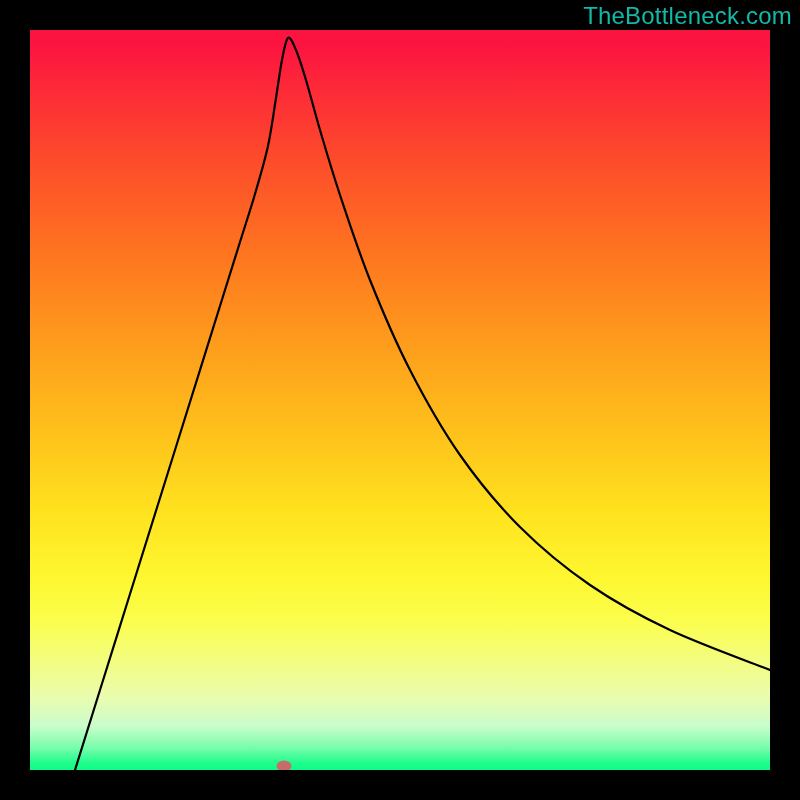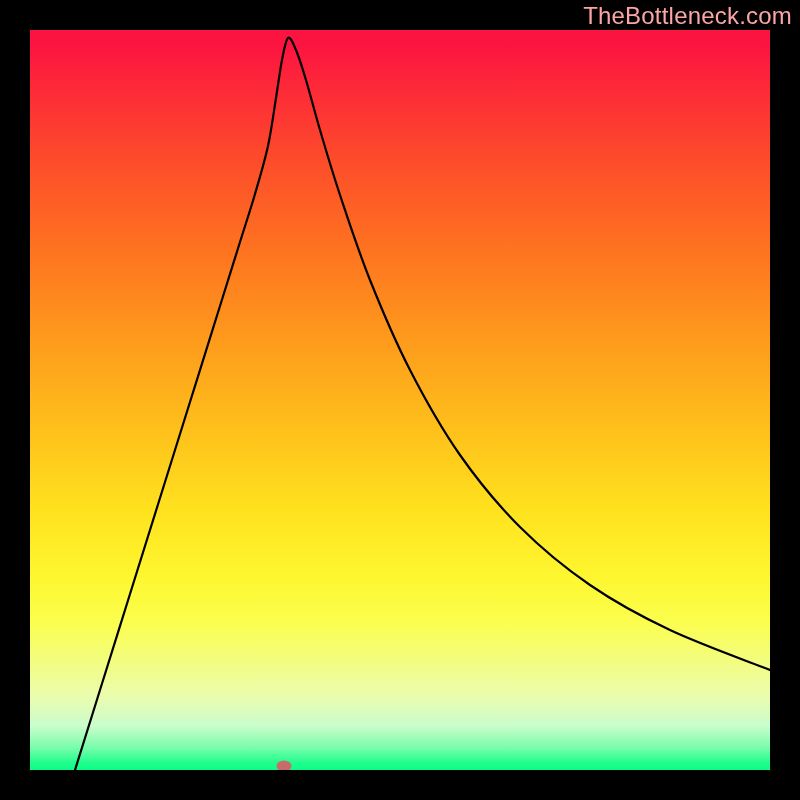--- a/index.html
+++ b/index.html
@@ -13,21 +13,21 @@
   .frame {
     position: relative;
     width: 800px;
     height: 800px;
     background: #000;
   }
   .watermark {
     position: absolute;
     top: 2px;
     right: 8px;
-    color: #fca5a5;
+    color: #14b8a6;
     font-family: Arial, Helvetica, sans-serif;
     font-size: 24px;
     font-weight: 500;
     letter-spacing: 0.2px;
     z-index: 10;
   }
   .plot-area {
     position: absolute;
     left: 30px;
     top: 30px;

